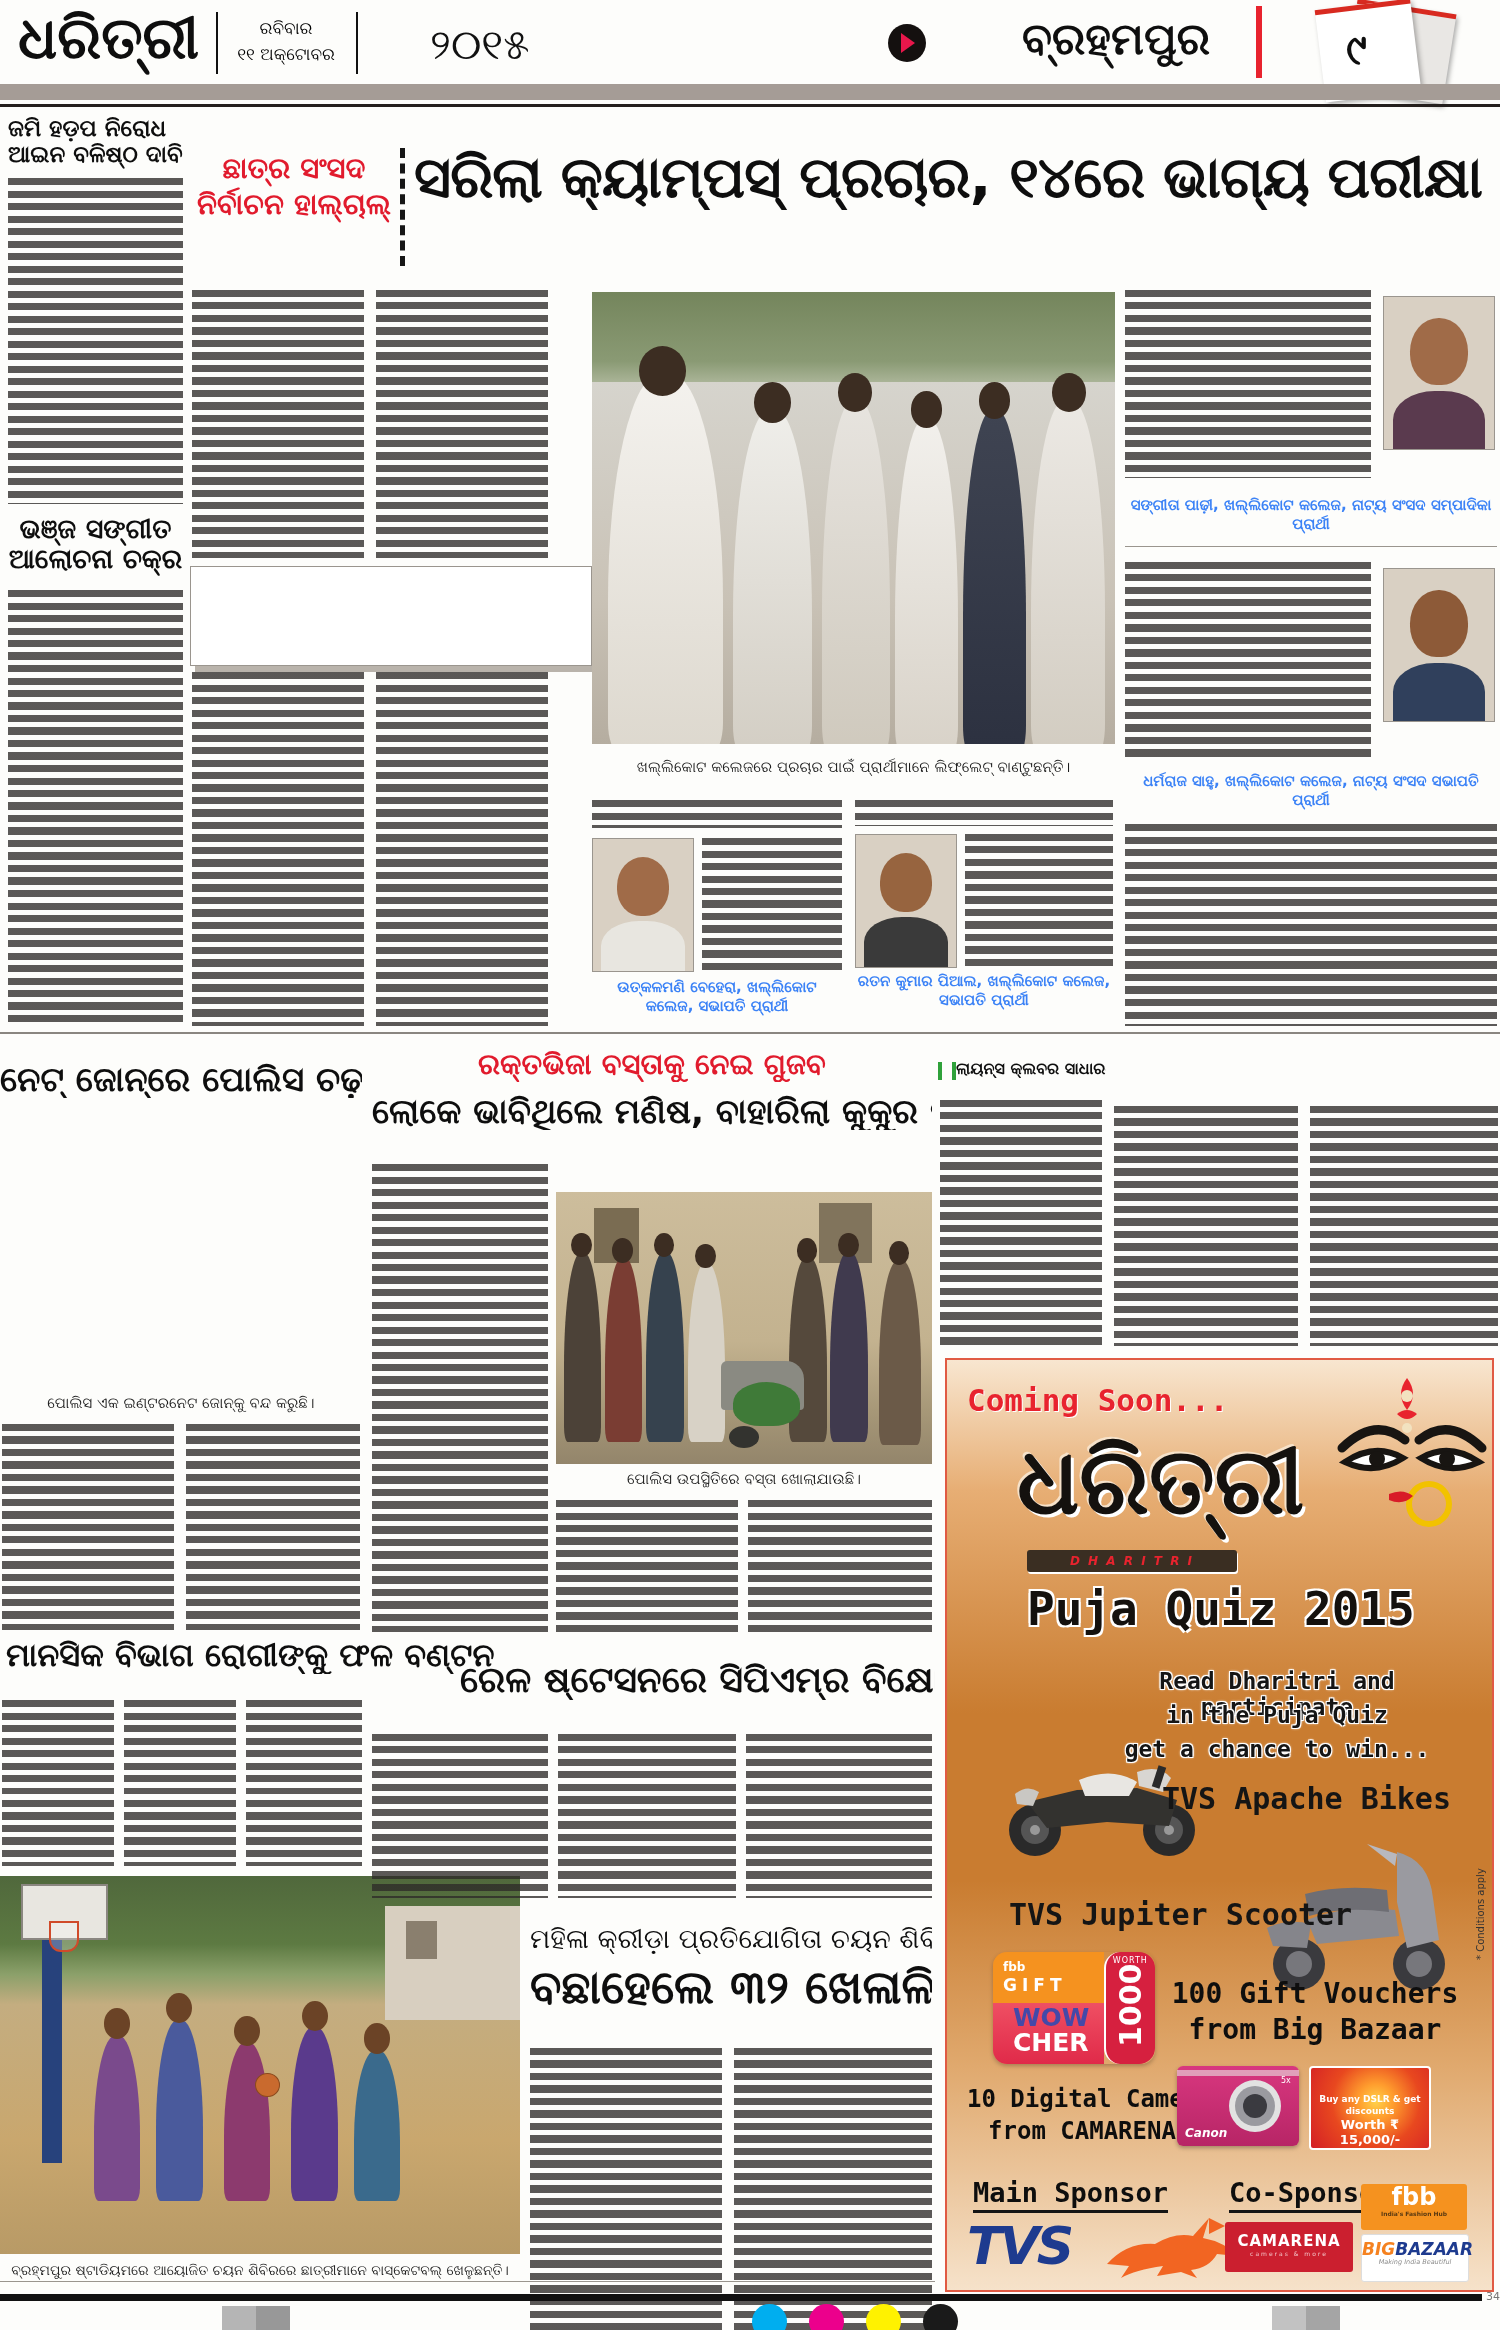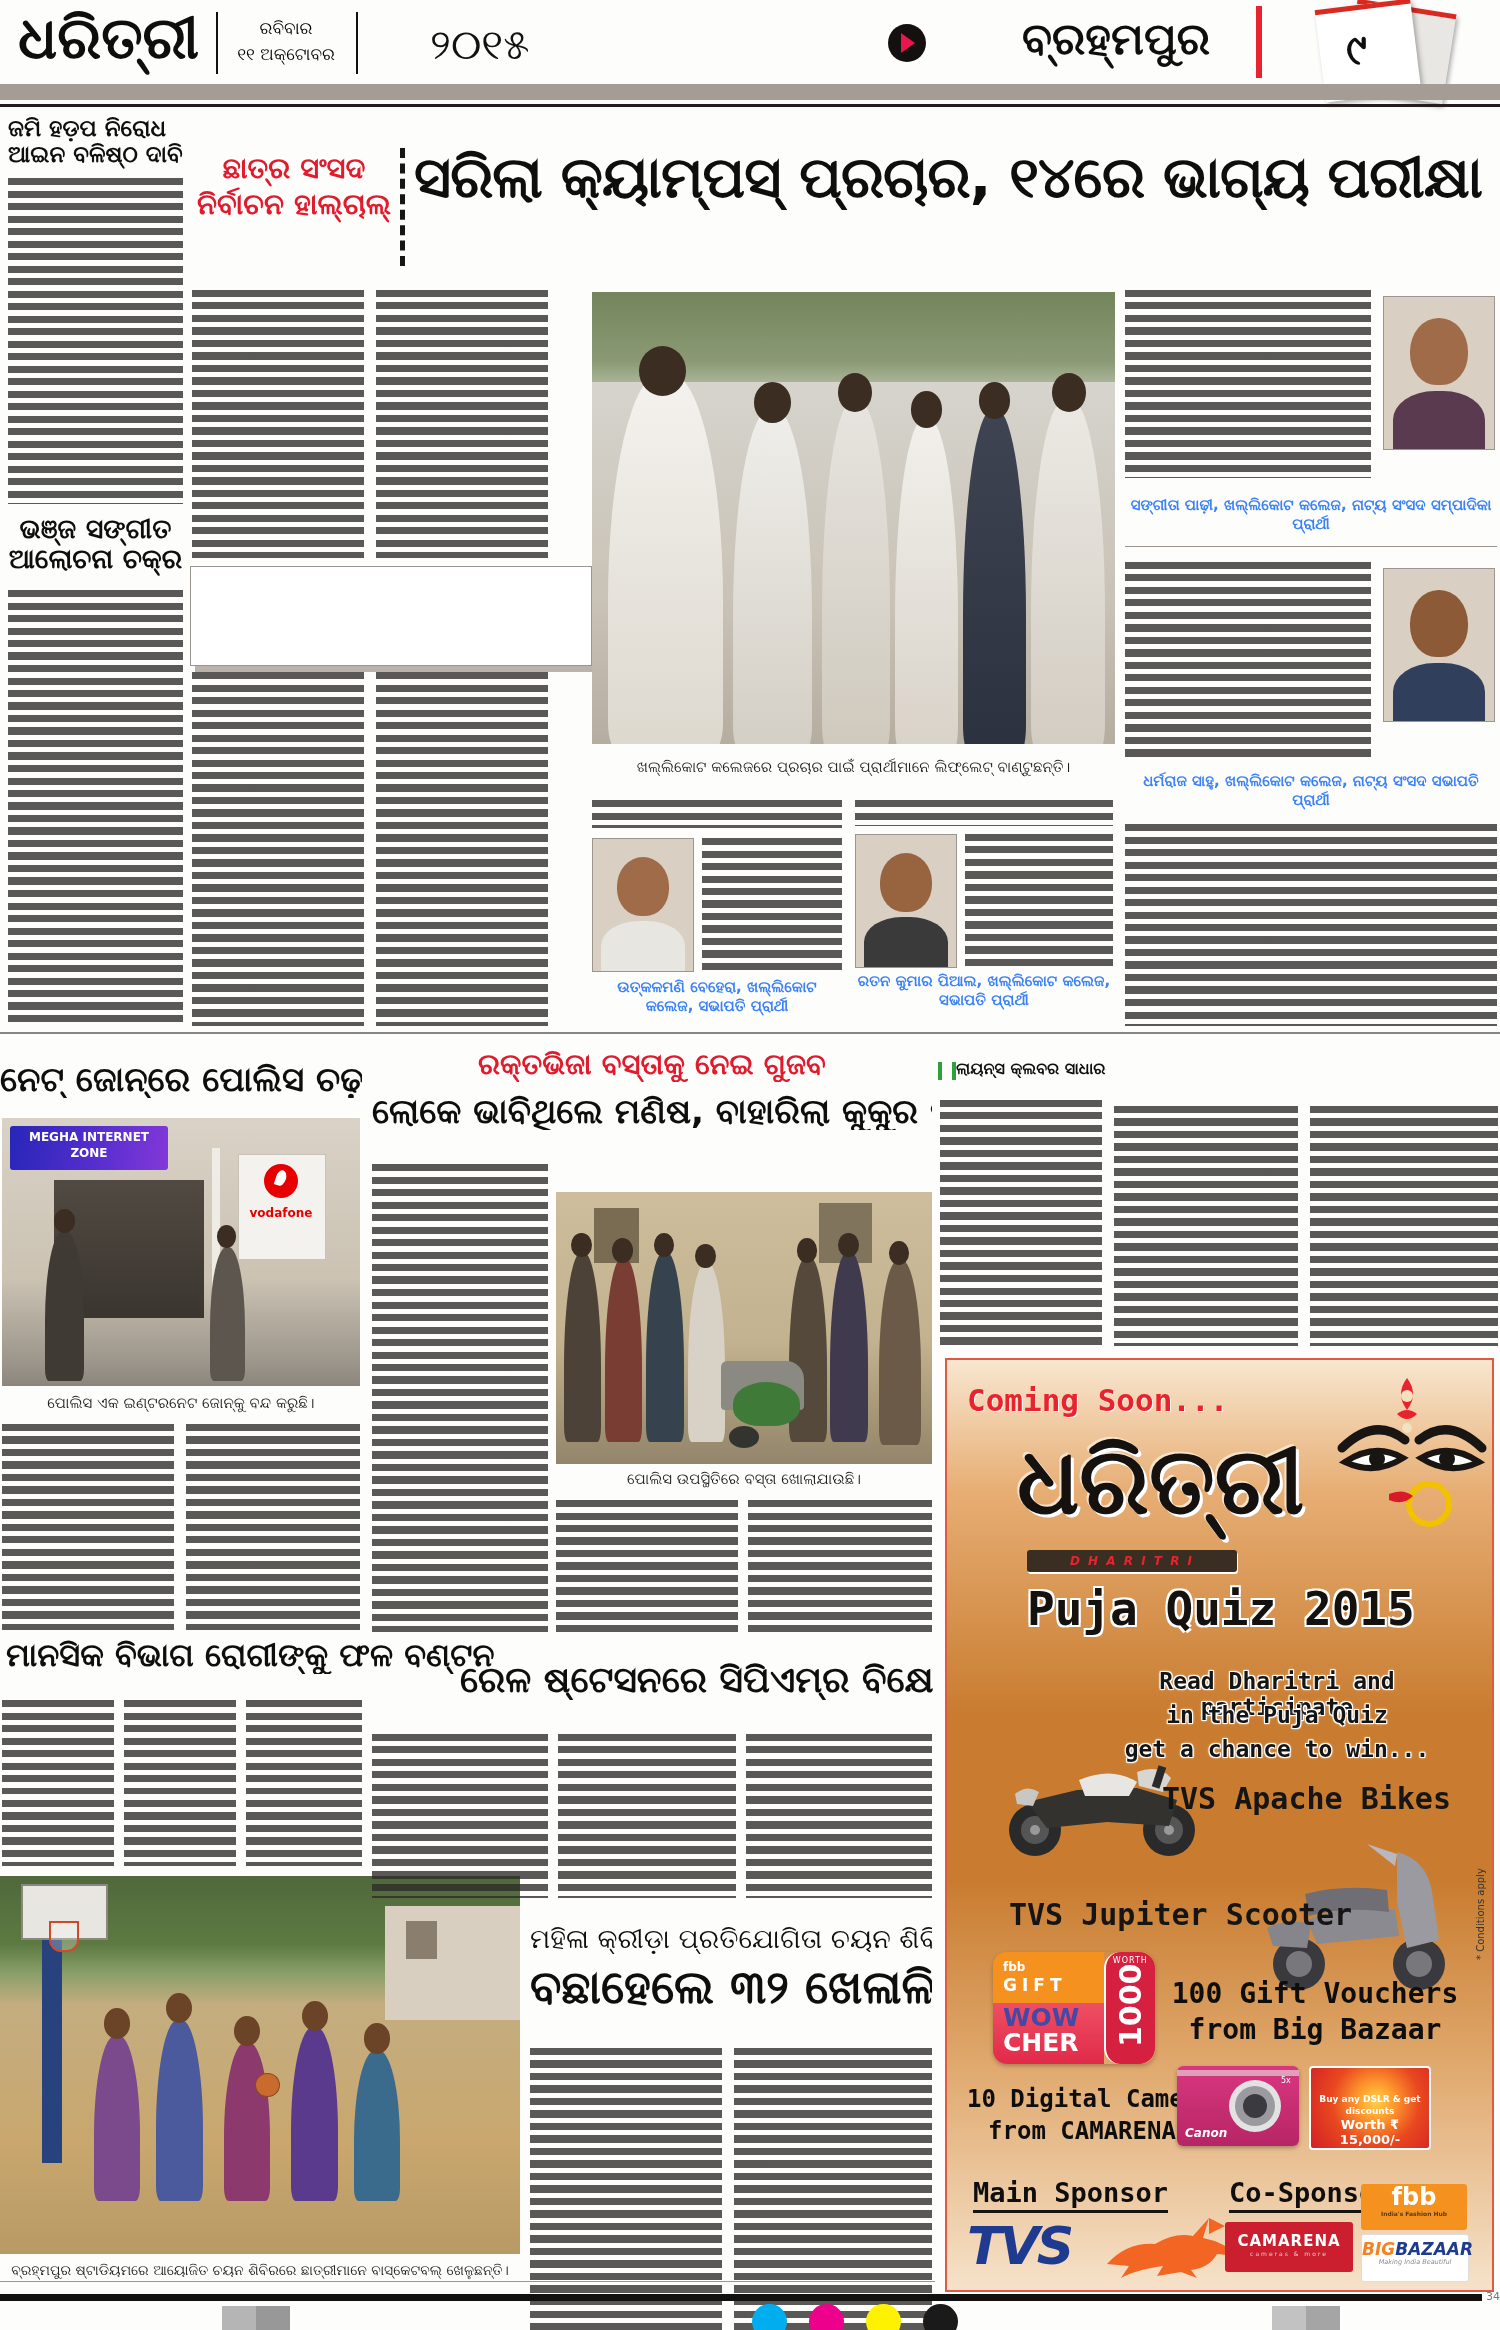--- a/index.html
+++ b/index.html
@@ -117,33 +117,20 @@
   <div class="abs portrait" style="left:855px;top:834px;width:100px;height:132px;">
     <div class="ph" style="background:#97643f;"></div>
       <div class="pb" style="background:#3a3a3a;"></div>
   </div>
   <div class="abs sim" style="left:965px;top:834px;width:148px;height:132px;"></div>
   <div class="abs redcap" style="left:855px;top:972px;width:258px;">ରତନ କୁମାର ପିଆଲ, ଖଲ୍ଲିକୋଟ କଲେଜ, ସଭାପତି ପ୍ରାର୍ଥୀ</div>
 
   <div class="abs" style="left:0;top:1032px;width:1500px;height:2px;background:#8a8680;"></div>
 
   <div class="abs hl ctr nowrap" style="left:0px;top:1060px;width:362px;font-size:34px;">ନେଟ୍ ଜୋନ୍‌ରେ ପୋଲିସ ଚଢ଼ାଉ</div>
-  <div class="abs photo" style="left:2px;top:1118px;width:358px;height:268px;background:linear-gradient(180deg,#d9d2c6 0%,#cbc2b2 60%,#9a948a 92%,#8b857c 100%);">
-    <div class="abs" style="left:8px;top:8px;width:158px;height:40px;background:linear-gradient(100deg,#2726b8,#5b2fd0 60%,#8438d8);border-radius:3px;color:#fff;font-weight:bold;font-size:12px;text-align:center;padding-top:4px;line-height:1.3;">MEGHA INTERNET ZONE</div>
-    <div class="abs" style="left:52px;top:62px;width:150px;height:138px;background:linear-gradient(180deg,#514a42,#3a352f);"></div>
-    <div class="abs" style="left:210px;top:30px;width:8px;height:200px;background:#efece6;"></div>
-    <div class="abs" style="left:236px;top:36px;width:86px;height:104px;background:#f4f2ee;border:1px solid #c9c2b6;"></div>
-    <div class="abs" style="left:262px;top:46px;width:34px;height:34px;border-radius:50%;background:#e60000;"></div>
-    <div class="abs" style="left:274px;top:52px;width:10px;height:16px;border-radius:50% 50% 50% 0;background:#fff;transform:rotate(18deg);"></div>
-    <div class="abs ctr" style="left:236px;top:88px;width:86px;color:#e60000;font-weight:bold;font-size:12px;">vodafone</div>
-    <div class="fig" style="left:12%;top:42%;width:11%;height:56%;background:#3f3a34;"></div>
-    <div class="head" style="left:14.5%;top:34%;width:6%;height:9%;"></div>
-    <div class="fig" style="left:58%;top:48%;width:10%;height:50%;background:#5c564e;"></div>
-    <div class="head" style="left:60%;top:40%;width:5.5%;height:8.5%;"></div>
-  </div>
   <div class="abs caption" style="left:2px;top:1394px;width:358px;">ପୋଲିସ ଏକ ଇଣ୍ଟରନେଟ ଜୋନ୍‌କୁ ବନ୍ଦ କରୁଛି।</div>
   <div class="abs sim" style="left:2px;top:1424px;width:172px;height:206px;"></div>
   <div class="abs sim" style="left:186px;top:1424px;width:174px;height:206px;"></div>
 
   <div class="abs kicker nowrap" style="left:372px;top:1046px;width:560px;">ରକ୍ତଭିଜା ବସ୍ତାକୁ ନେଇ ଗୁଜବ</div>
   <div class="abs hl ctr nowrap" style="left:372px;top:1092px;width:560px;font-size:34px;">ଲୋକେ ଭାବିଥିଲେ ମଣିଷ, ବାହାରିଲା କୁକୁର ମୃତଦେହ</div>
   <div class="abs sim" style="left:372px;top:1164px;width:176px;height:468px;"></div>
   <div class="abs photo" style="left:556px;top:1192px;width:376px;height:272px;background:linear-gradient(180deg,#cdbd9c 0%,#c3b28f 55%,#a79878 80%,#93856b 100%);">
     <div class="abs" style="left:10%;top:6%;width:12%;height:20%;background:#7a6c52;"></div>
     <div class="abs" style="left:70%;top:4%;width:14%;height:22%;background:#81745c;"></div>
@@ -266,21 +253,21 @@
       <path d="M150 22 L120 12 L148 34 Z" fill="#b8b8be"></path>
     </svg>
     <div class="abs mono hl nowrap" style="left:62px;top:538px;font-size:30px;color:#151515;">TVS Jupiter Scooter</div>
 
     <div class="abs voucher" style="left:46px;top:592px;width:162px;height:112px;">
       <div style="width:112px;display:flex;flex-direction:column;">
         <div style="height:44%;background:#f5921f;color:#fff;padding:4px 0 0 10px;">
           <span style="font-size:12px;font-weight:bold;">fbb</span>
           <div style="font-size:17px;letter-spacing:5px;font-weight:bold;">GIFT</div>
         </div>
-        <div style="height:56%;background:linear-gradient(180deg,#ef4f63,#e02a49);padding-left:10px;line-height:1.0;padding-top:2px;">
+        <div style="height:56%;background:linear-gradient(180deg,#ef4f63,#e02a49);padding-left:20px;line-height:1.0;padding-top:2px;">
           <div style="color:#4449a8;font-weight:bold;font-size:25px;">WOW</div>
           <div style="color:#fff;font-weight:bold;font-size:25px;">CHER</div>
         </div>
       </div>
       <div style="width:50px;background:#d6203f;border-left:2px solid #fff;position:relative;border-radius:16px;">
         <div class="ctr" style="color:#fff;font-size:8px;letter-spacing:1px;margin-top:4px;">WORTH</div>
         <div style="color:#fff;font-weight:bold;font-size:30px;writing-mode:vertical-rl;transform:rotate(180deg);margin:2px auto 0;height:80px;text-align:center;">1000</div>
       </div>
     </div>
     <div class="abs mono hl ctr nowrap" style="left:218px;top:618px;width:300px;font-size:28px;">100 Gift Vouchers</div>

